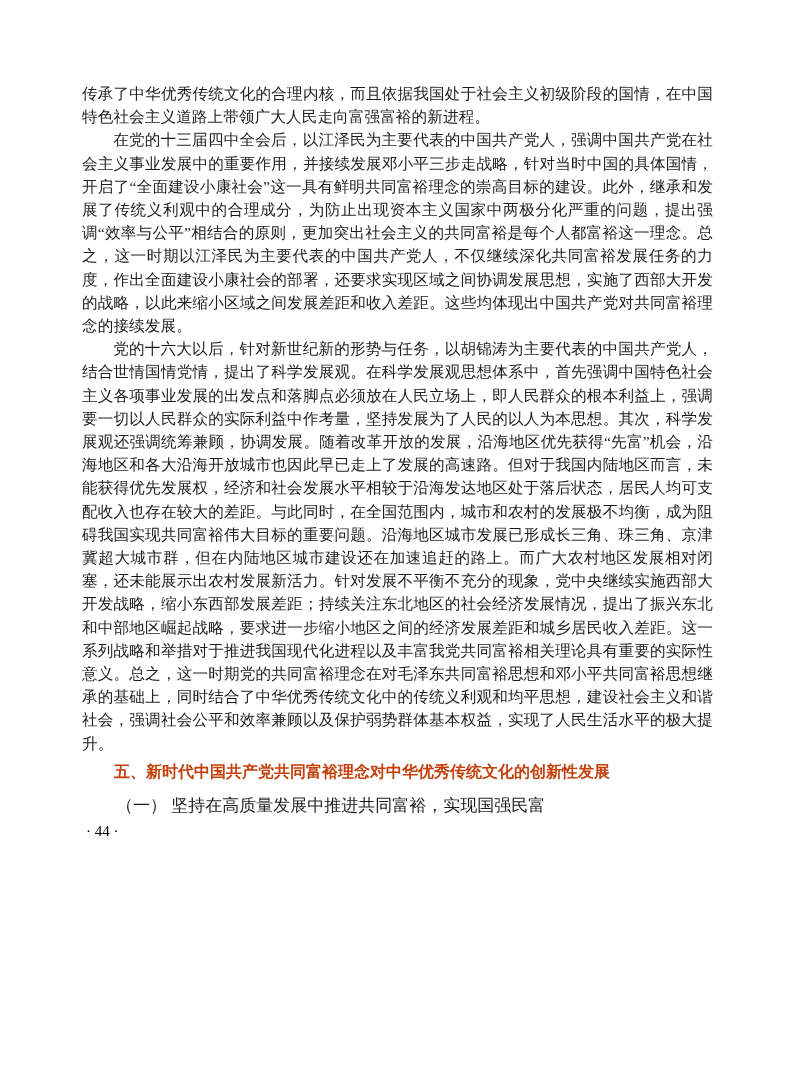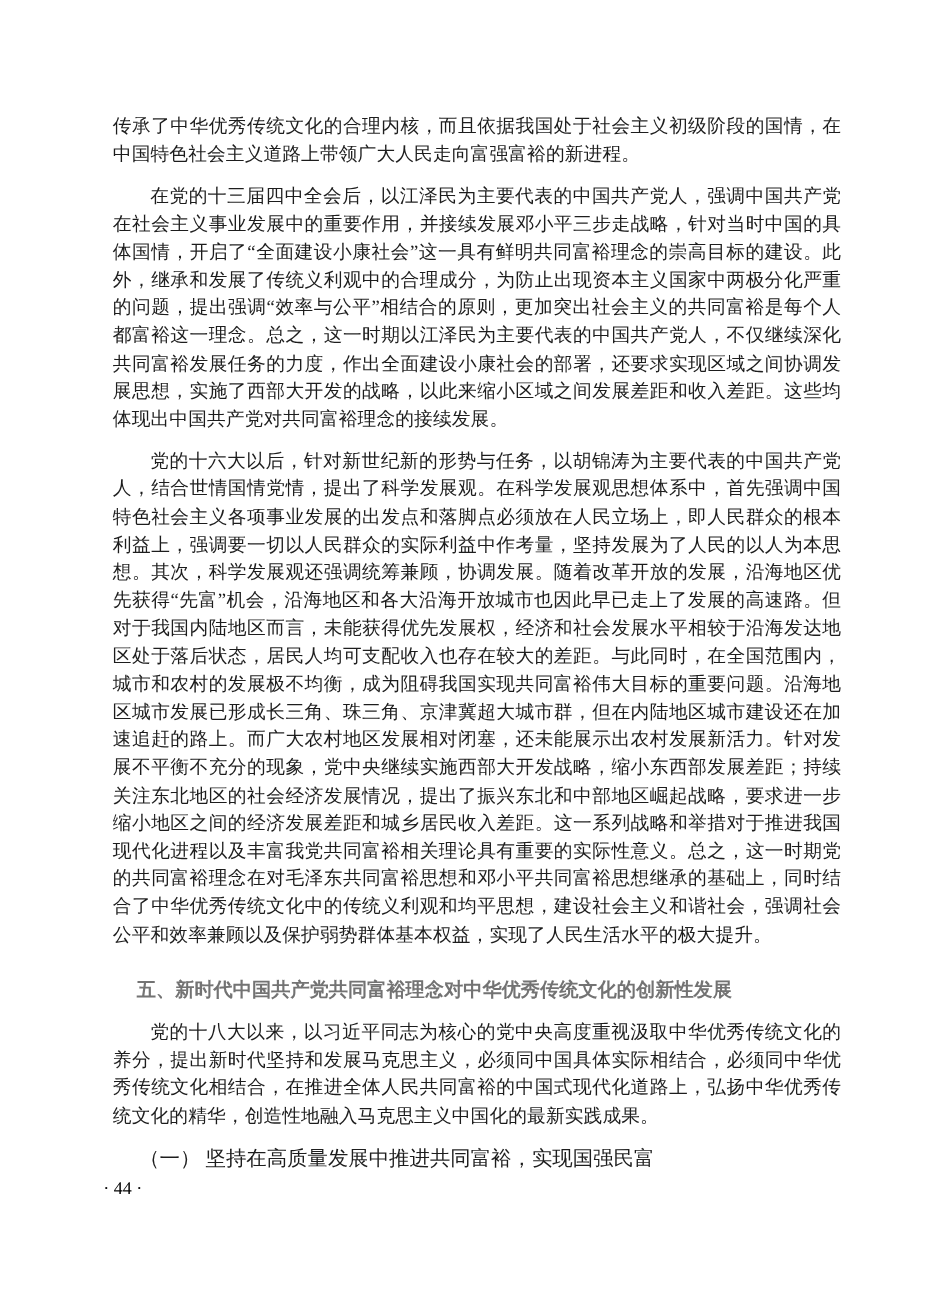--- a/index.html
+++ b/index.html
@@ -16,39 +16,39 @@
     color: #1d1d1d;
     overflow: hidden;
   }
   .text-block {
     position: absolute;
     left: 82px;
     top: 82px;
     width: 631px;
   }
   p.body {
-    margin: 12px;
+    margin: 0;
     font-size: 15.6px;
     line-height: 23.2px;
     text-align: justify;
     text-justify: inter-ideograph;
     text-indent: 2em;
     letter-spacing: 0.1px;
   }
   p.body.no-indent {
     text-indent: 0;
   }
   .section-heading {
     font-family: "Liberation Sans", "DejaVu Sans", sans-serif;
     font-weight: bold;
     font-size: 16px;
     line-height: 23px;
-    margin: 23px 0 11px 0;
+    margin: 5px 0 11px 0;
     text-indent: 2em;
-    color: #737373;
+    color: #c2410c;
   }
   .subsection-heading {
     margin: 0;
     font-size: 17px;
     line-height: 23.2px;
     text-indent: 2em;
   }
   .page-number {
     margin-top: 3px;
     font-size: 15px;
@@ -64,21 +64,20 @@
   <div class="text-block">
 
     <p class="body no-indent">传承了中华优秀传统文化的合理内核，而且依据我国处于社会主义初级阶段的国情，在中国特色社会主义道路上带领广大人民走向富强富裕的新进程。</p>
 
     <p class="body">在党的十三届四中全会后，以江泽民为主要代表的中国共产党人，强调中国共产党在社会主义事业发展中的重要作用，并接续发展邓小平三步走战略，针对当时中国的具体国情，开启了“全面建设小康社会”这一具有鲜明共同富裕理念的崇高目标的建设。此外，继承和发展了传统义利观中的合理成分，为防止出现资本主义国家中两极分化严重的问题，提出强调“效率与公平”相结合的原则，更加突出社会主义的共同富裕是每个人都富裕这一理念。总之，这一时期以江泽民为主要代表的中国共产党人，不仅继续深化共同富裕发展任务的力度，作出全面建设小康社会的部署，还要求实现区域之间协调发展思想，实施了西部大开发的战略，以此来缩小区域之间发展差距和收入差距。这些均体现出中国共产党对共同富裕理念的接续发展。</p>
 
     <p class="body">党的十六大以后，针对新世纪新的形势与任务，以胡锦涛为主要代表的中国共产党人，结合世情国情党情，提出了科学发展观。在科学发展观思想体系中，首先强调中国特色社会主义各项事业发展的出发点和落脚点必须放在人民立场上，即人民群众的根本利益上，强调要一切以人民群众的实际利益中作考量，坚持发展为了人民的以人为本思想。其次，科学发展观还强调统筹兼顾，协调发展。随着改革开放的发展，沿海地区优先获得“先富”机会，沿海地区和各大沿海开放城市也因此早已走上了发展的高速路。但对于我国内陆地区而言，未能获得优先发展权，经济和社会发展水平相较于沿海发达地区处于落后状态，居民人均可支配收入也存在较大的差距。与此同时，在全国范围内，城市和农村的发展极不均衡，成为阻碍我国实现共同富裕伟大目标的重要问题。沿海地区城市发展已形成长三角、珠三角、京津冀超大城市群，但在内陆地区城市建设还在加速追赶的路上。而广大农村地区发展相对闭塞，还未能展示出农村发展新活力。针对发展不平衡不充分的现象，党中央继续实施西部大开发战略，缩小东西部发展差距；持续关注东北地区的社会经济发展情况，提出了振兴东北和中部地区崛起战略，要求进一步缩小地区之间的经济发展差距和城乡居民收入差距。这一系列战略和举措对于推进我国现代化进程以及丰富我党共同富裕相关理论具有重要的实际性意义。总之，这一时期党的共同富裕理念在对毛泽东共同富裕思想和邓小平共同富裕思想继承的基础上，同时结合了中华优秀传统文化中的传统义利观和均平思想，建设社会主义和谐社会，强调社会公平和效率兼顾以及保护弱势群体基本权益，实现了人民生活水平的极大提升。</p>
 
     <h2 class="section-heading">五、新时代中国共产党共同富裕理念对中华优秀传统文化的创新性发展</h2>
 
-    <p class="body">党的十八大以来，以习近平同志为核心的党中央高度重视汲取中华优秀传统文化的养分，提出新时代坚持和发展马克思主义，必须同中国具体实际相结合，必须同中华优秀传统文化相结合，在推进全体人民共同富裕的中国式现代化道路上，弘扬中华优秀传统文化的精华，创造性地融入马克思主义中国化的最新实践成果。</p>
 
     <p class="subsection-heading">（一） 坚持在高质量发展中推进共同富裕，实现国强民富</p>
 
 
     <div class="page-number">· 44 ·</div>
 
   </div>
 </div>
 
 </body></html>

